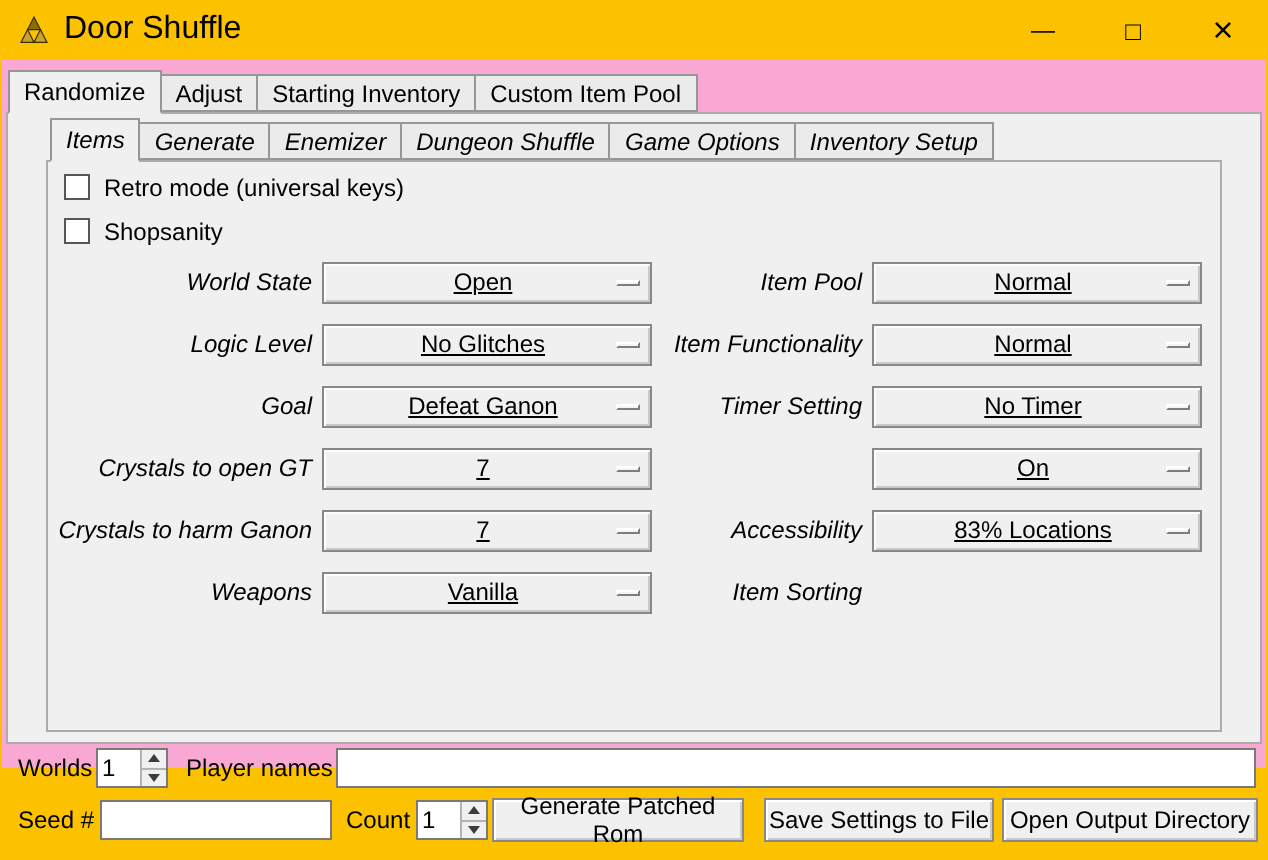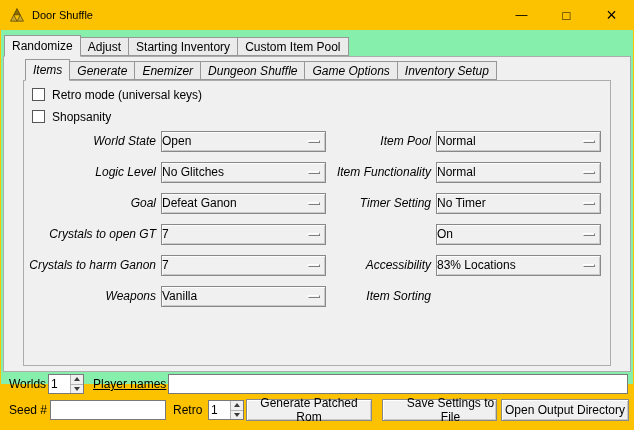--- a/index.html
+++ b/index.html
@@ -2,59 +2,59 @@
 <html><head>
 <meta charset="utf-8">
 <style>
   * { margin:0; padding:0; box-sizing:border-box; }
   body { font-family:"Liberation Sans","DejaVu Sans",sans-serif; background:#ffffff; }
   .window { position:relative; width:634px; height:430px; background:#fcc200; overflow:hidden; font-size:12px; color:#000; }
 
   
   .titlebar { position:absolute; top:0; left:0; right:0; height:30px; display:flex; align-items:center; }
   .app-icon { margin-left:9px; width:16px; height:16px; display:inline-block; }
-  .title-text { margin-left:7px; font-size:11px; }
+  .title-text { margin-left:7px; font-size:16px; }
   .win-controls { position:absolute; right:0; top:0; height:30px; display:flex; }
   .win-btn { width:45px; height:30px; display:flex; align-items:center; justify-content:center; }
   .glyph-min { font-size:12px; }
   .glyph-max { font-size:13px; }
   .glyph-close { font-size:18px; line-height:18px; }
 
   
-  .client { position:absolute; top:30px; left:1px; width:632px; height:354px; background:#86efac; }
+  .client { position:absolute; top:30px; left:1px; width:632px; height:354px; background:#f9a8d4; }
 
   
   .pane { position:absolute; background:#f0f0f0; border:1px solid #acacac; }
   .outer-pane { left:2px; top:26px; width:628px; height:316px; }
   .inner-pane { left:22px; top:50px; width:588px; height:286px; }
 
   
   .tabbar { position:absolute; display:flex; align-items:flex-end; height:22px; z-index:3; }
   .main-tabs { top:5px; left:3px; }
   .sub-tabs  { top:29px; left:24px;font-style:italic; }
   .tab { height:19px; margin-bottom:1px; padding:0 7px; display:flex; align-items:center;
          background:#ebebeb; border:1px solid #979797; white-space:nowrap; }
   .tab + .tab { margin-left:-1px; }
   .tab.active { height:22px; margin-bottom:0; background:#f0f0f0; border-bottom:1px solid #f0f0f0; z-index:4; position:relative; }
 
   
-  .checkrow { position:absolute; left:31px; height:15px; display:flex; align-items:center; z-index:5; }
+  .checkrow { position:absolute; left:31px; height:15px; display:flex; align-items:flex-start; z-index:5; }
   .cb-box { width:13px; height:13px; background:#fff; border:1px solid #565656; margin-right:7px; }
 
   
   .settings { position:absolute; left:0; top:101px; width:632px; z-index:5; }
   .settings-row { position:relative; height:31px; }
   .lbl { position:absolute; top:0; line-height:21px; text-align:right;font-style:italic; }
   .lbl-left  { left:8px;  width:147px; }
   .lbl-right { left:318px; width:112px; }
   .dropdown { position:absolute; top:0; height:21px; background:#f0f0f0; border:1px solid #888888;
               box-shadow: inset 1px 1px 0 #fdfdfd, inset -1px -1px 0 #c9c9c9; }
   .dd-left  { left:160px; width:165px; }
   .dd-right { left:435px; width:165px; }
-  .dd-text { position:absolute; left:0; right:4px; top:0; line-height:19px; }
+  .dd-text { position:absolute; left:0; right:4px; top:0; text-align:center; line-height:19px;text-decoration:underline; }
   .dd-indicator { position:absolute; right:5px; top:8px; width:12px; height:3px; background:#f5f5f5;
                   border-top:1px solid #ffffff; border-left:1px solid #ffffff;
                   border-right:1px solid #7e7e7e; border-bottom:1px solid #7e7e7e; }
 
   
   .bottom-bar { position:absolute; left:0; top:344px; width:632px; height:55px; z-index:5; }
   .b-lbl { position:absolute; line-height:20px; }
   .entry { position:absolute; height:20px; background:#fff; border:1px solid #797979; font-family:inherit; font-size:12px; padding:0 3px; outline:none; }
   .spinbox { position:absolute; height:20px; background:#fff; border:1px solid #797979; }
   .spin-input { position:absolute; left:0; top:0; width:21px; height:18px; border:none; outline:none; font-family:inherit; font-size:12px; padding:0 2px; background:#fff; }
@@ -208,37 +208,37 @@
         <input class="spin-input" value="1" style="">
         <div class="spin-arrows">
           <div class="spin-btn">
               <span class="arr-up"></span>
             </div>
           <div class="spin-btn down">
               <span class="arr-down"></span>
             </div>
         </div>
       </div>
-      <span class="b-lbl" style="left:92px; top:0;text-decoration:underline;">Player names</span>
+      <span class="b-lbl" style="left:92px; top:0;">Player names</span>
       <input class="entry" style="left: 167px; top: 0px; width: 460px;" value="">
 
       <span class="b-lbl" style="left:8px; top:26px;">Seed #</span>
       <input class="entry" style="left: 49px; top: 26px; width: 116px;" value="">
-      <span class="b-lbl" style="left:172px; top:26px;">Retro</span>
+      <span class="b-lbl" style="left:172px; top:26px;">Count</span>
       <div class="spinbox" style="left:207px; top:26px; width:36px;">
         <input class="spin-input" value="1" style="">
         <div class="spin-arrows">
           <div class="spin-btn">
               <span class="arr-up"></span>
             </div>
           <div class="spin-btn down">
               <span class="arr-down"></span>
             </div>
         </div>
       </div>
       <button class="btn" style="left:245px; top:25px; width:126px;">Generate Patched Rom</button>
-      <button class="btn" style="left:381px; top:25px; width:115px;padding-left:22px;">Save Settings to File</button>
+      <button class="btn" style="left:381px; top:25px; width:115px;">Save Settings to File</button>
       <button class="btn" style="left:500px; top:25px; width:128px;">Open Output Directory</button>
 
     </div>
 
   </div>
 </div>
 
 </body></html>

